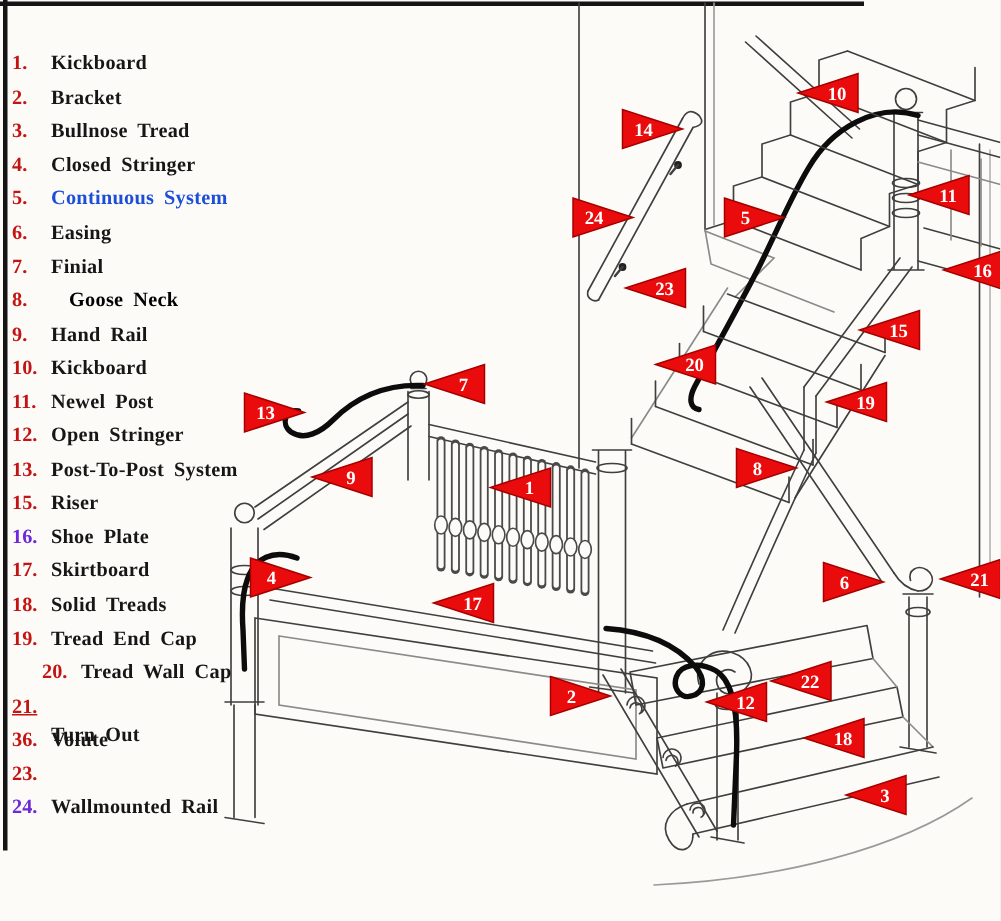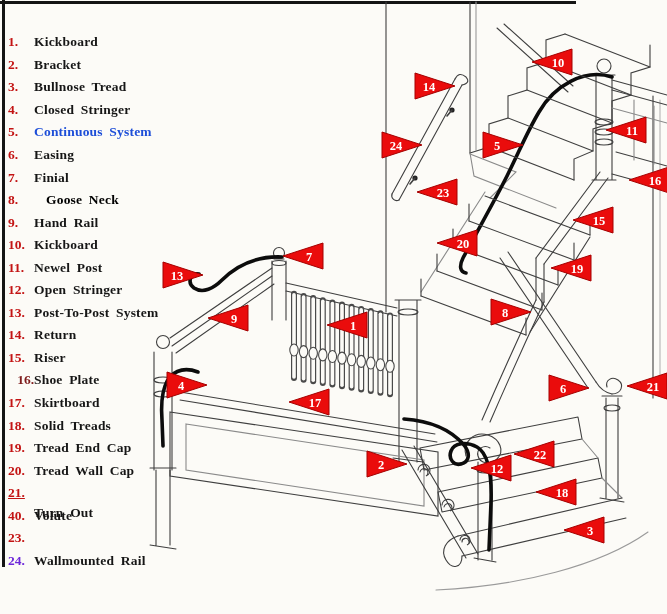--- a/index.html
+++ b/index.html
@@ -68,53 +68,49 @@
       </div>
       <div class="lg-row">
         <span class="lg-num" style="color: rgb(195, 20, 20);">12.</span>
         <span class="lg-label" style="color: rgb(22, 22, 22);">Open Stringer</span>
       </div>
       <div class="lg-row">
         <span class="lg-num" style="color: rgb(195, 20, 20);">13.</span>
         <span class="lg-label" style="color: rgb(22, 22, 22);">Post-To-Post System</span>
       </div>
       <div class="lg-row">
-        <span class="lg-num" style="color: rgb(195, 20, 20);">14.</span>
-        <span class="lg-label" style="color: rgb(22, 22, 22);">Return</span>
-      </div>
-      <div class="lg-row">
         <span class="lg-num" style="color: rgb(195, 20, 20);">15.</span>
         <span class="lg-label" style="color: rgb(22, 22, 22);">Riser</span>
       </div>
       <div class="lg-row">
-        <span class="lg-num" style="color: #7f1d1d; text-align: right;">16.</span>
+        <span class="lg-num" style="color: #6d28d9;">16.</span>
         <span class="lg-label" style="color: rgb(22, 22, 22);">Shoe Plate</span>
       </div>
       <div class="lg-row">
         <span class="lg-num" style="color: rgb(195, 20, 20);">17.</span>
         <span class="lg-label" style="color: rgb(22, 22, 22);">Skirtboard</span>
       </div>
       <div class="lg-row">
         <span class="lg-num" style="color: rgb(195, 20, 20);">18.</span>
         <span class="lg-label" style="color: rgb(22, 22, 22);">Solid Treads</span>
       </div>
       <div class="lg-row">
         <span class="lg-num" style="color: rgb(195, 20, 20);">19.</span>
         <span class="lg-label" style="color: rgb(22, 22, 22);">Tread End Cap</span>
       </div>
       <div class="lg-row">
-        <span class="lg-num" style="color: rgb(195, 20, 20);">20.</span>
+        <span class="lg-num" style="color: rgb(195, 20, 20); margin-left: 20px;">20.</span>
         <span class="lg-label" style="color: rgb(22, 22, 22);">Tread Wall Cap</span>
       </div>
       <div class="lg-row">
         <span class="lg-num" style="color: rgb(195, 20, 20); text-decoration: underline;">21.</span>
         <span class="lg-label" style="color: rgb(22, 22, 22); margin-top: 39px;">Turn Out</span>
       </div>
       <div class="lg-row">
-        <span class="lg-num" style="color: rgb(195, 20, 20);">40.</span>
+        <span class="lg-num" style="color: rgb(195, 20, 20);">36.</span>
         <span class="lg-label" style="color: rgb(22, 22, 22);">Volute</span>
       </div>
       <div class="lg-row">
         <span class="lg-num" style="color: rgb(195, 20, 20);">23.</span>
       </div>
       <div class="lg-row">
         <span class="lg-num" style="color: #6d28d9;">24.</span>
         <span class="lg-label" style="color: rgb(22, 22, 22);">Wallmounted Rail</span>
       </div>
     </div>

